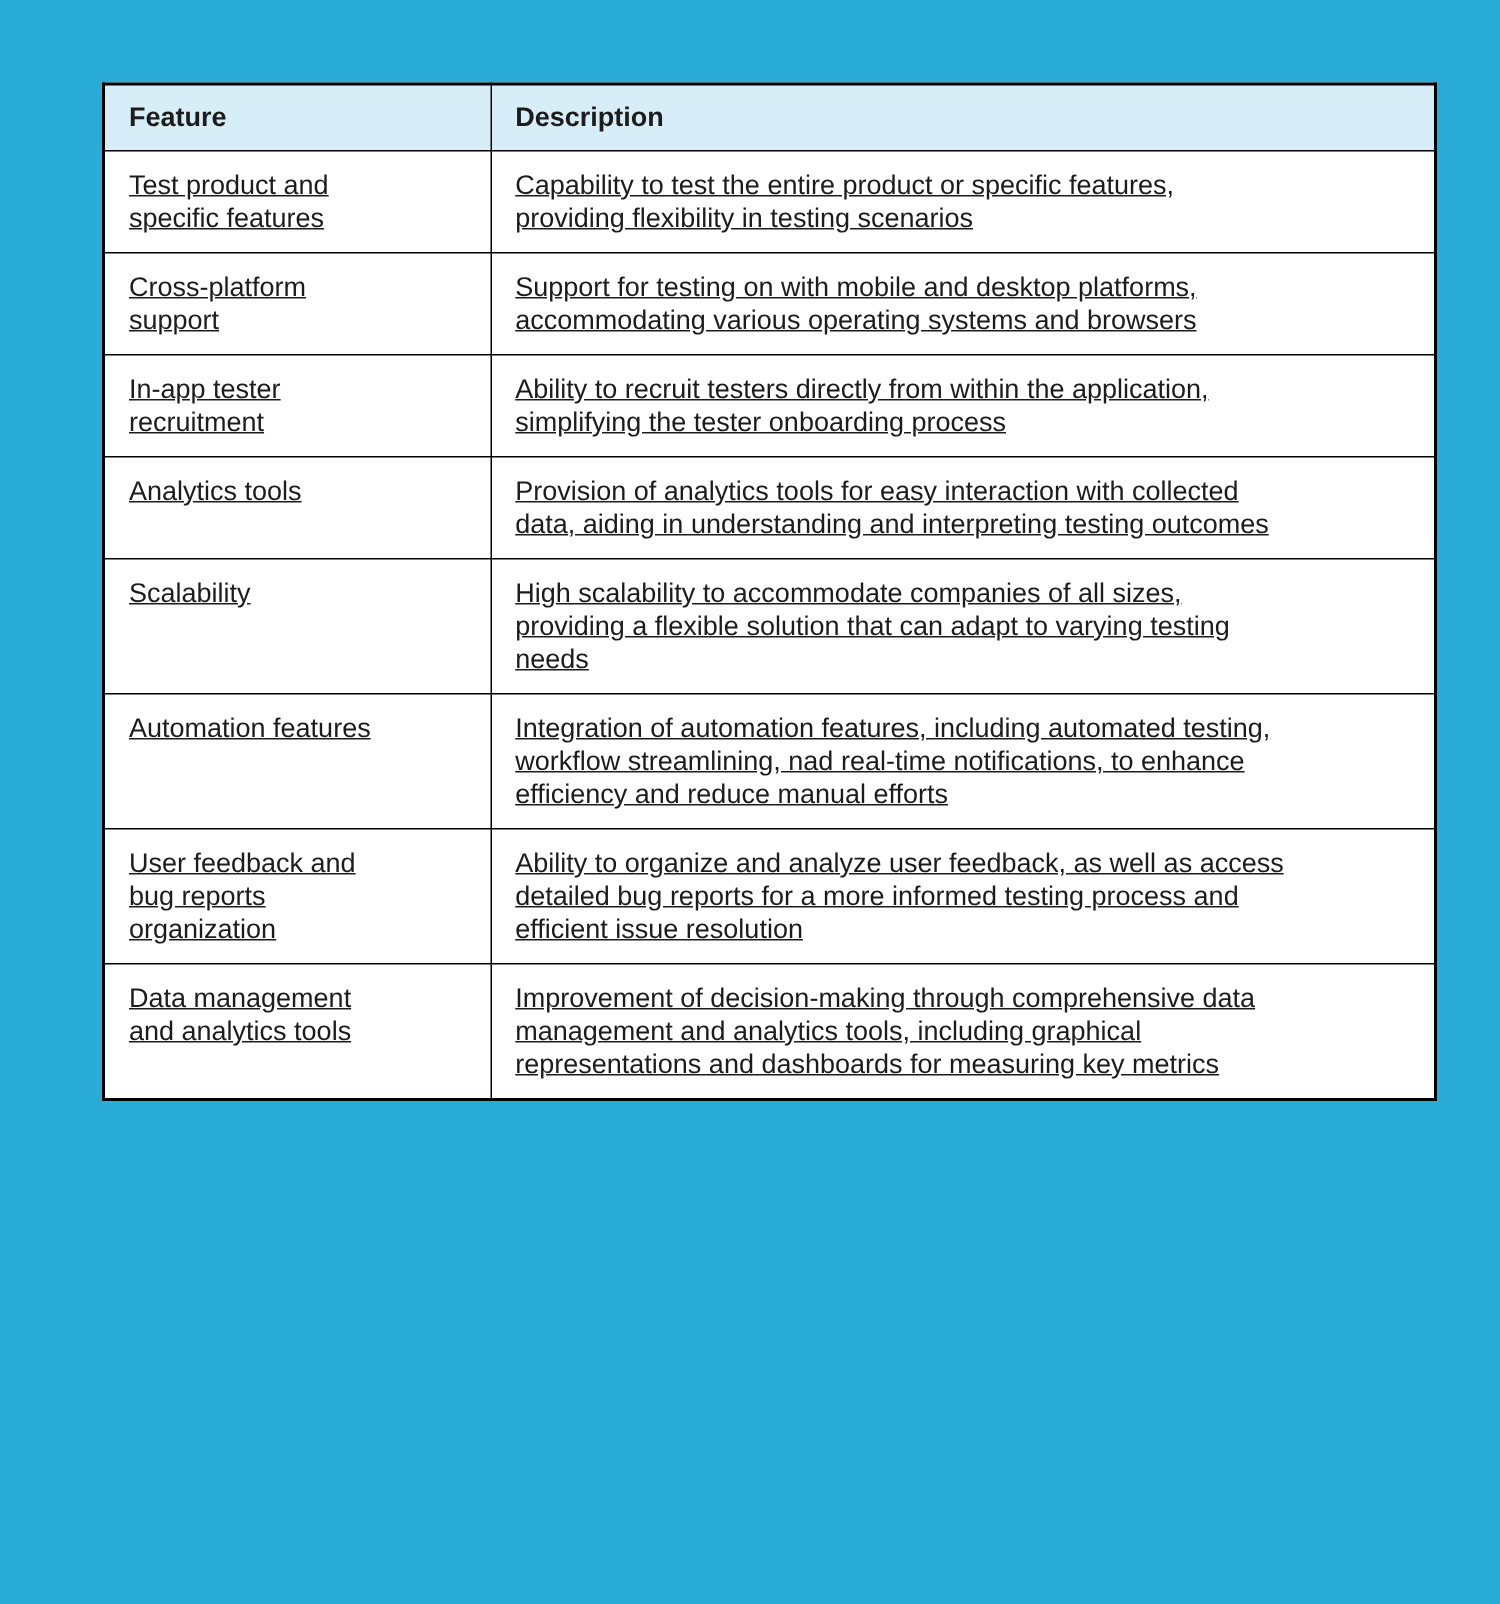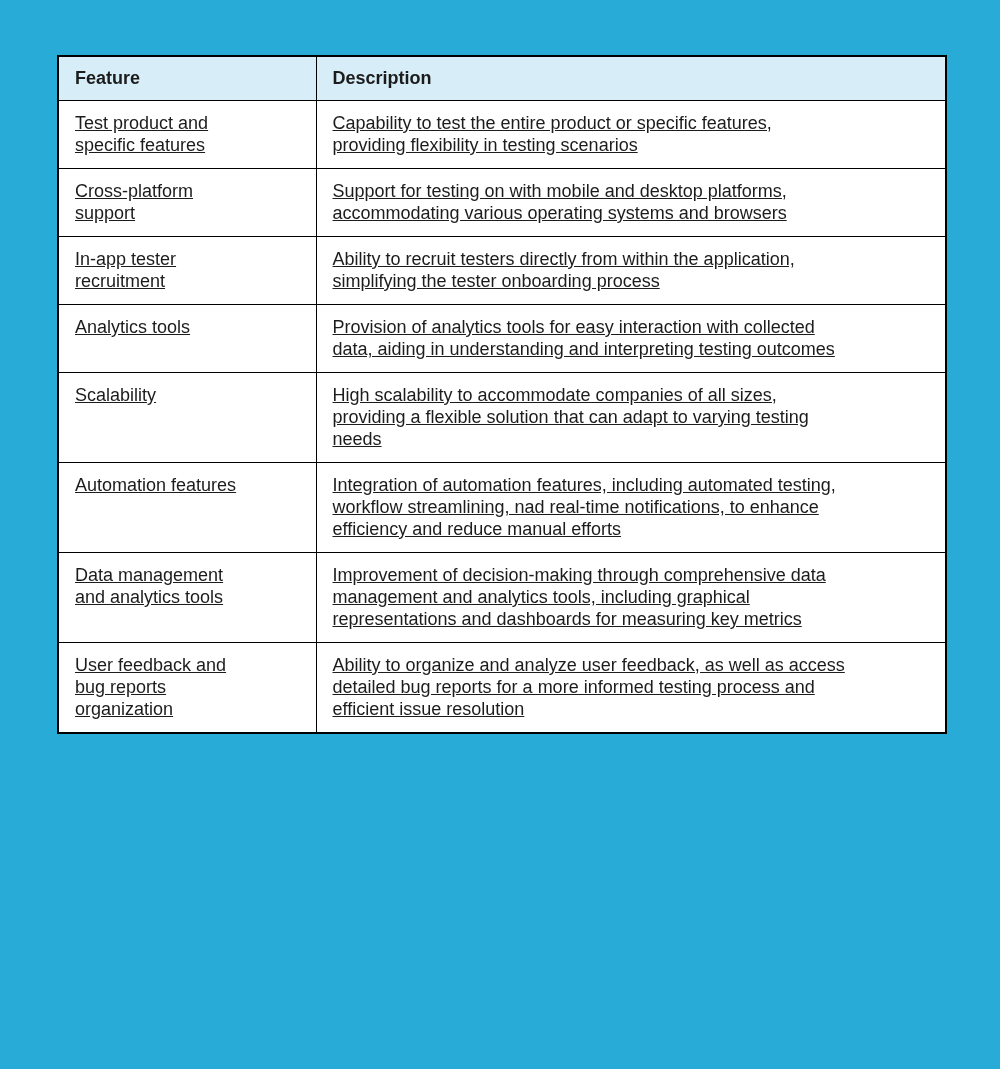--- a/index.html
+++ b/index.html
@@ -9,21 +9,21 @@
   }
   .canvas {
     position: relative;
     width: 1000px;
     height: 1069px;
     background: #29abd8;
     overflow: hidden;
   }
   table.feature-table {
     position: absolute;
-    left: 57px;
+    left: 68px;
     top: 55px;
     width: 888px;
     border-collapse: collapse;
     background: #ffffff;
     border: 2px solid #000000;
     table-layout: fixed;
   }
   col.c-feature { width: 258px; }
   col.c-description { width: 630px; }
   th, td {
@@ -81,22 +81,22 @@
       </tr>
       <tr>
         <td class="feature-cell">Scalability</td>
         <td class="description-cell">High scalability to accommodate companies of all sizes, providing a flexible solution that can adapt to varying testing needs</td>
       </tr>
       <tr>
         <td class="feature-cell">Automation features</td>
         <td class="description-cell">Integration of automation features, including automated testing, workflow streamlining, nad real-time notifications, to enhance efficiency and reduce manual efforts</td>
       </tr>
       <tr>
+        <td class="feature-cell">User feedback and bug reports organization</td>
+        <td class="description-cell">Ability to organize and analyze user feedback, as well as access detailed bug reports for a more informed testing process and efficient issue resolution</td>
+      </tr>
+      <tr>
         <td class="feature-cell">Data management and analytics tools</td>
         <td class="description-cell">Improvement of decision-making through comprehensive data management and analytics tools, including graphical representations and dashboards for measuring key metrics</td>
-      </tr>
-      <tr>
-        <td class="feature-cell">User feedback and bug reports organization</td>
-        <td class="description-cell">Ability to organize and analyze user feedback, as well as access detailed bug reports for a more informed testing process and efficient issue resolution</td>
       </tr>
     </tbody>
   </table>
 </div>
 
 </body></html>

